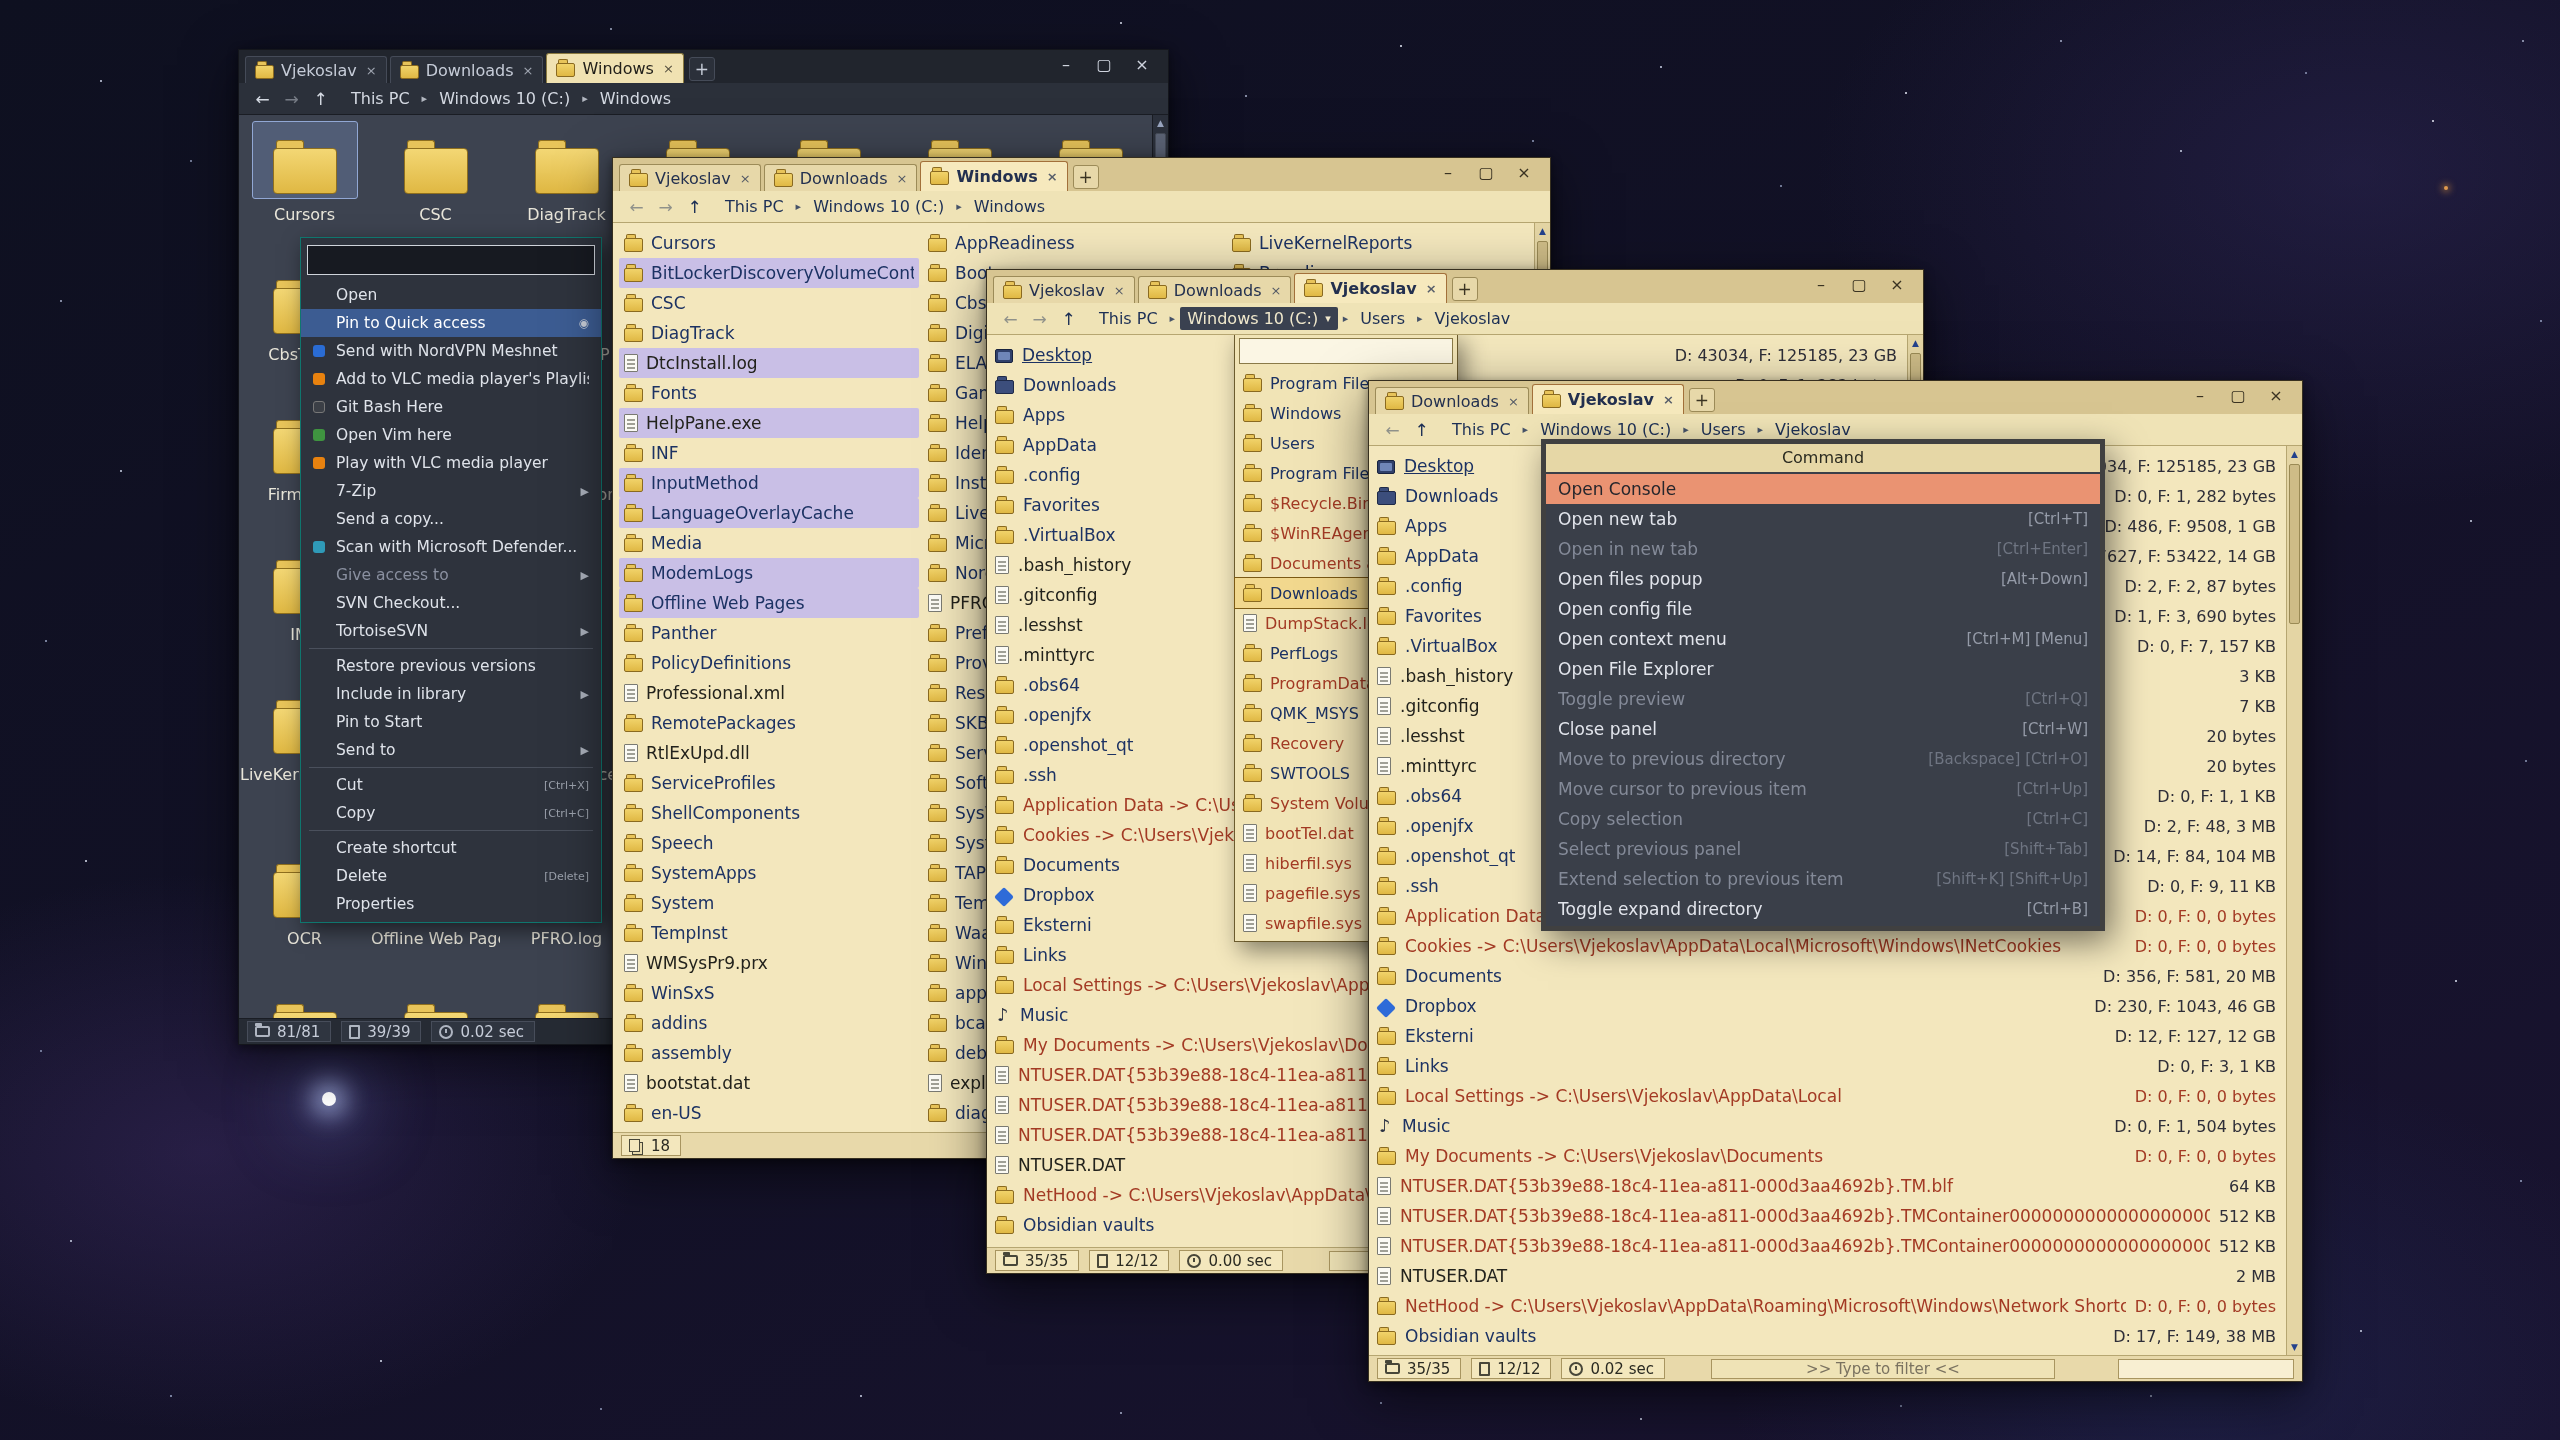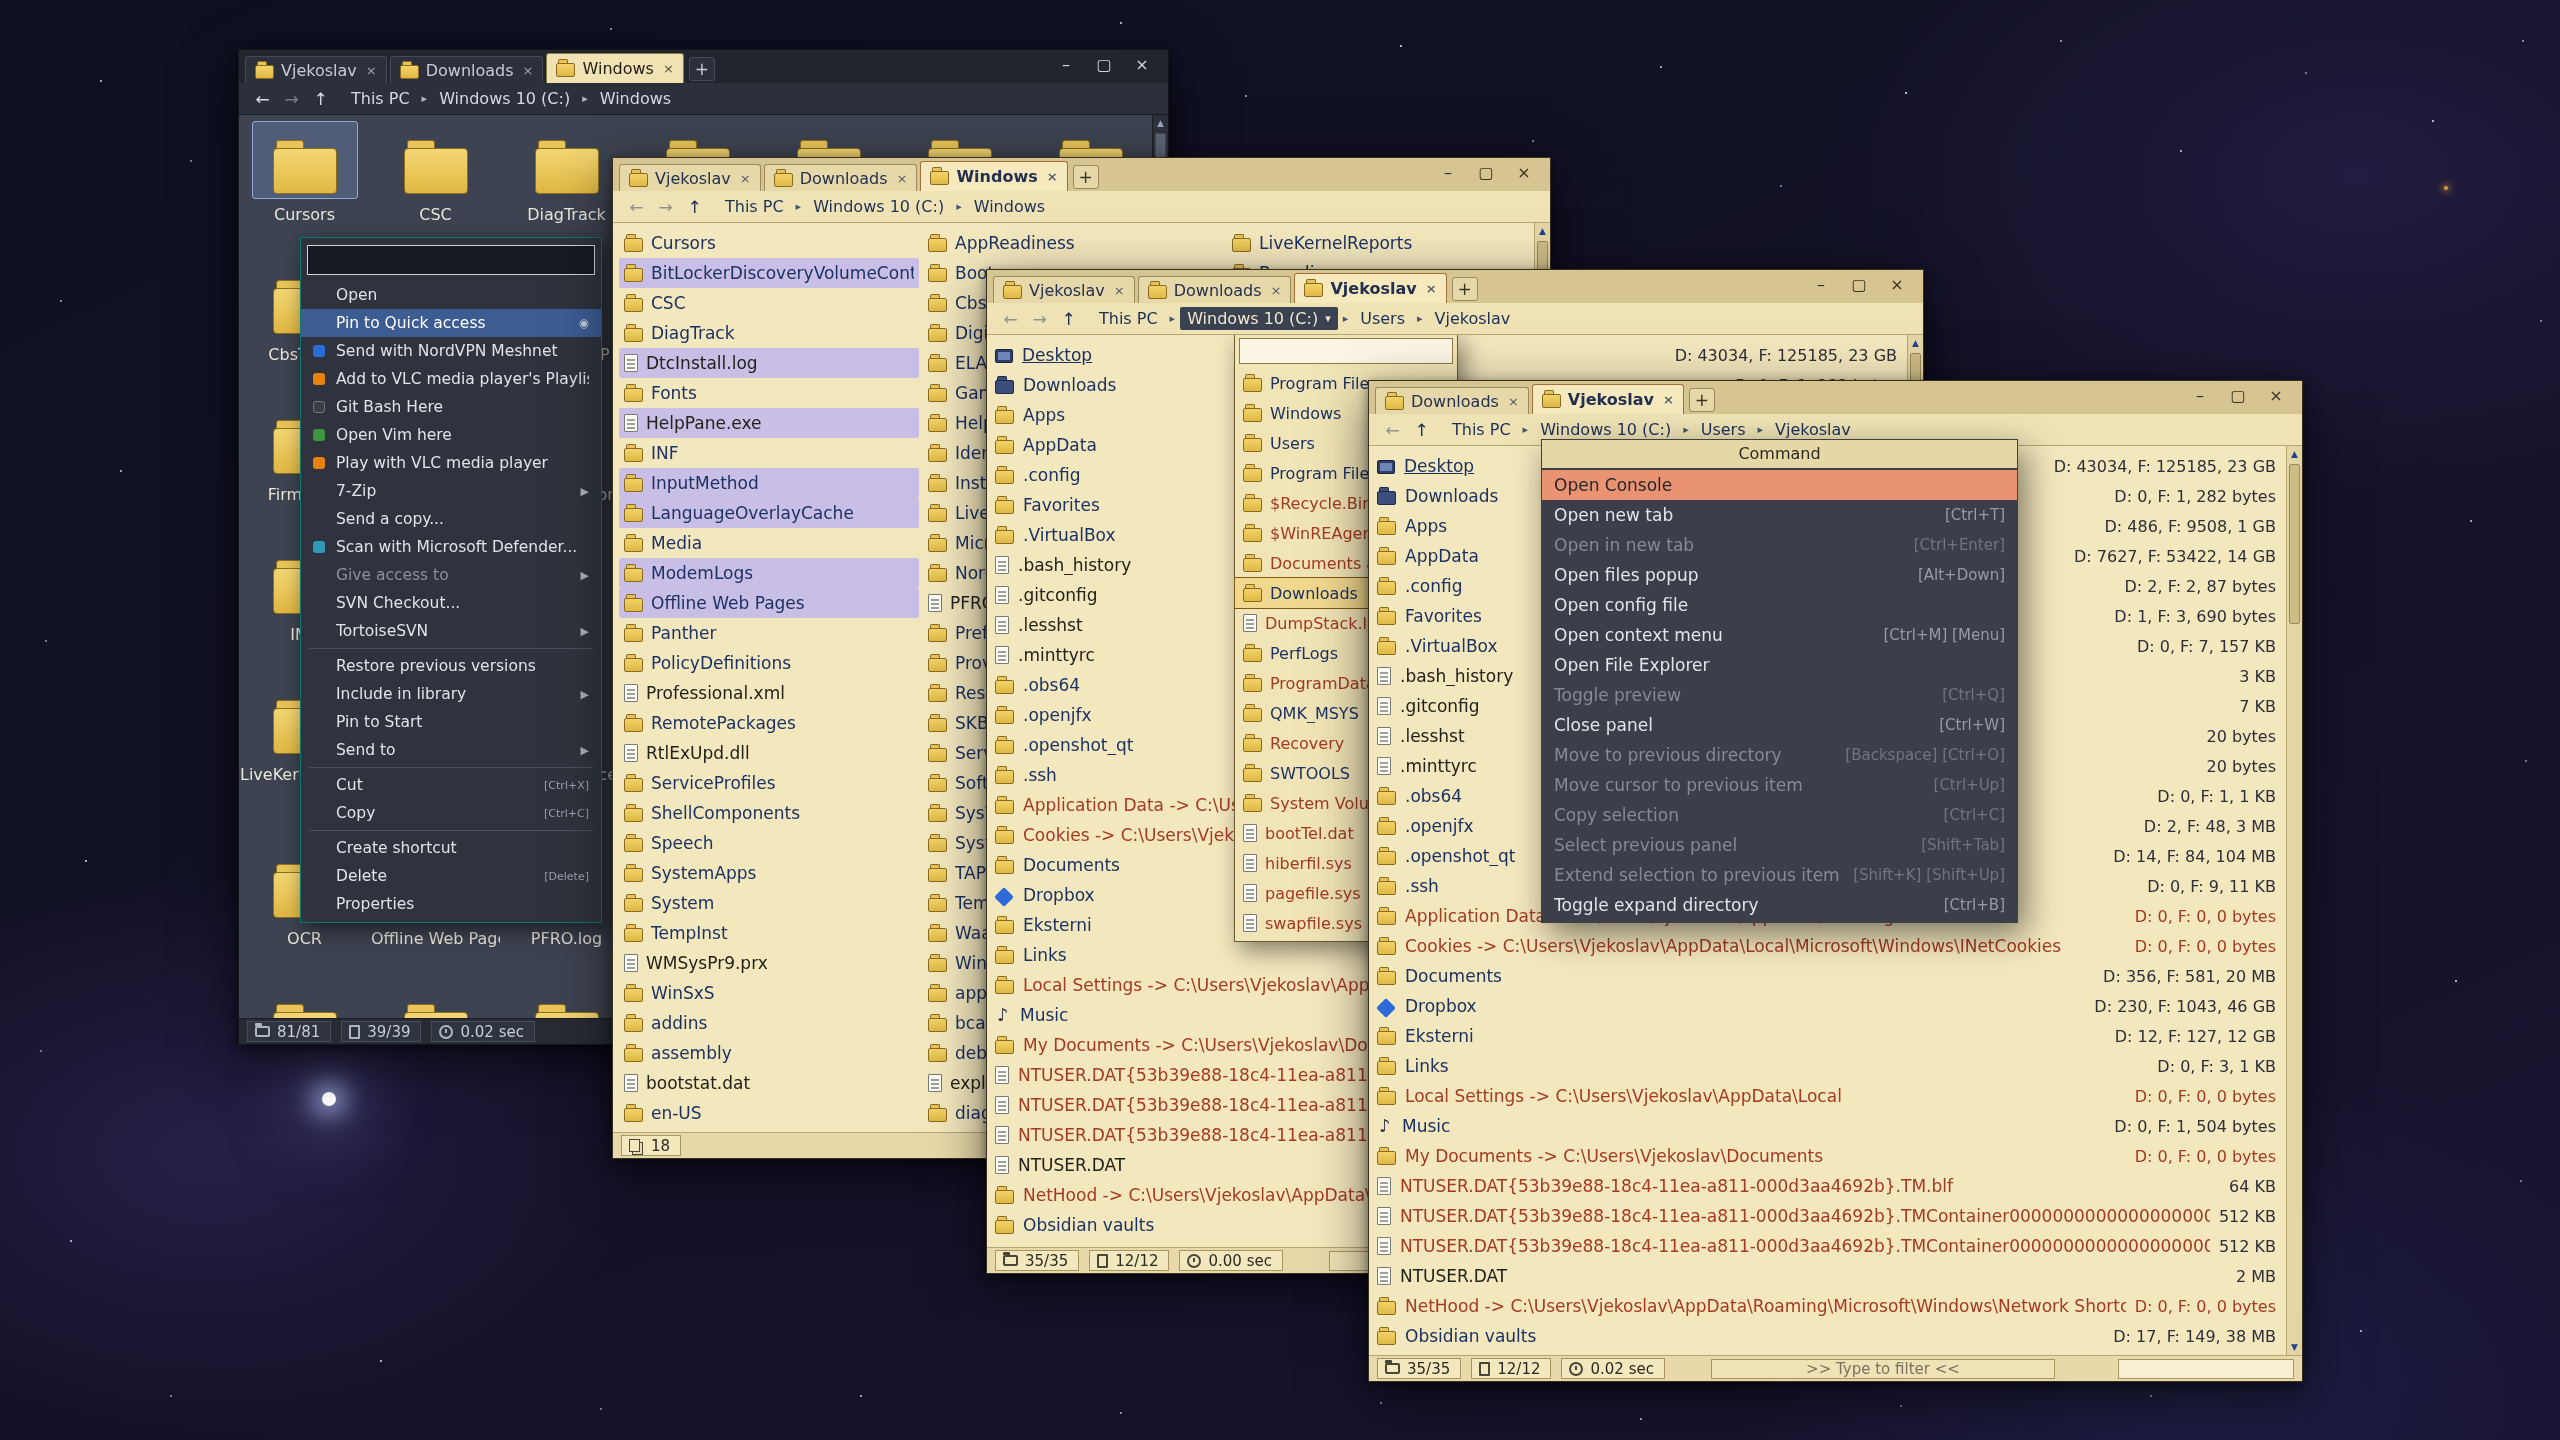--- a/index.html
+++ b/index.html
@@ -155,22 +155,22 @@
   .mitem .msub { color:#aab0bb; font-size:11px; flex:none; }
   .mitem .mpin { color:#c8cdd6; font-size:12px; flex:none; }
   .mitem.hl { background:#3c5c92; color:#ffffff; }
   .mitem.dim .mlabel { color:#8a90a0; }
   .msep { height:1px; background:#4a505c; margin:3px 8px; }
   .dot { width:12px; height:12px; border-radius:3px; }
   .c-nordvpn { background:#2a6cd4; } .c-vlc { background:#e8820f; } .c-git { background:#3b3f46; border:1px solid #777; }
   .c-vim { background:#3f9440; } .c-defender { background:#2f9ab8; }
 
   
-  .palette { position:absolute; left:172px; top:58px; width:477px; z-index:40;
-    box-shadow:7px 11px 32px rgba(0,0,0,.5); border:1px solid #404040; font-size:17px; }
+  .palette { position:absolute; left:172px; top:58px; width:564px; z-index:40;
+    box-shadow:7px 11px 32px rgba(0,0,0,.5); border:5px solid #404040; font-size:17px; }
   .pal-title { height:28px; background:#e6d7a6; color:#2a2a20; text-align:center; line-height:28px; font-size:16px; }
   .pal-input { height:32px; background:#22262e; color:#f2f2ee; display:flex; align-items:center; padding:0 10px; }
   .pal-caret { width:2px; height:19px; background:#e8e8e2; margin-left:2px; }
   .pal-list { background:#3a3f49; padding:2px 0; }
   .prow { height:30px; display:flex; align-items:center; padding:0 12px; color:#e2e5ec; }
   .prow .plabel { flex:1; white-space:nowrap; overflow:hidden; }
   .prow .pkeys { color:#959ba8; font-size:15px; flex:none; }
   .prow.dim .plabel { color:#848a98; } .prow.dim .pkeys { color:#6f7582; }
   .prow.hl { background:#ea9372; } .prow.hl .plabel { color:#26262c; }
 

